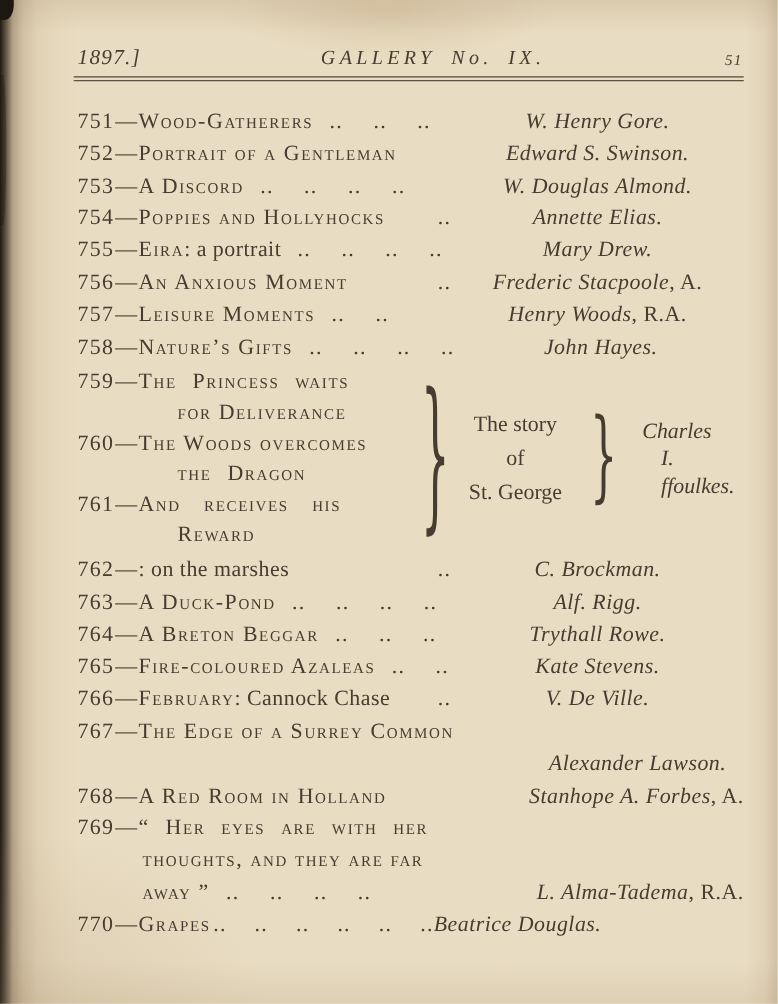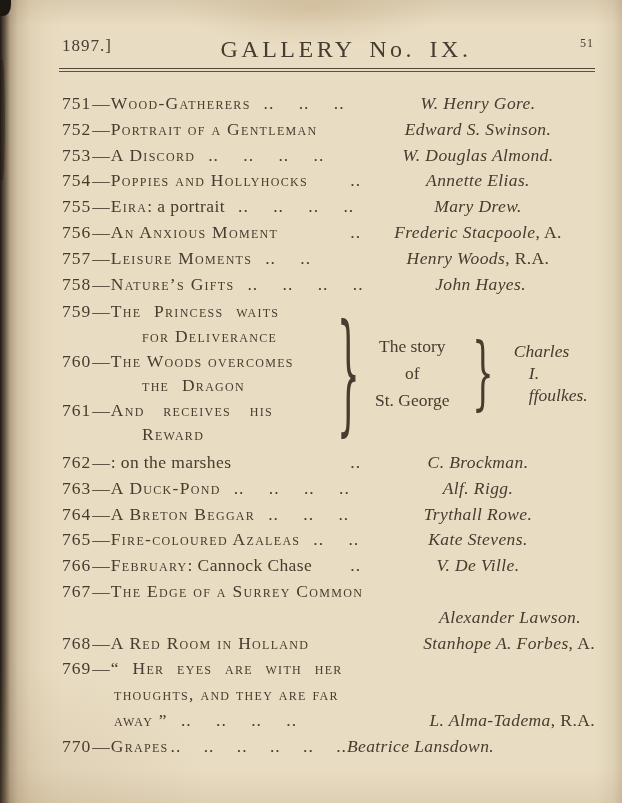--- a/index.html
+++ b/index.html
@@ -15,25 +15,26 @@
       radial-gradient(ellipse 300px 200px at 0% 100%, rgba(160,130,95,0.18), rgba(160,130,95,0) 70%),
       linear-gradient(90deg, rgba(26,20,14,0.97) 0px, rgba(58,44,30,0.75) 5px, rgba(112,88,60,0.45) 10px, rgba(160,132,98,0.32) 18px, rgba(196,172,136,0.22) 30px, rgba(214,194,158,0.12) 46px, rgba(214,194,158,0) 64px),
       linear-gradient(270deg, rgba(150,124,92,0.30) 0px, rgba(178,154,120,0.16) 9px, rgba(178,154,120,0) 26px),
       linear-gradient(180deg, rgba(168,142,106,0.22) 0px, rgba(168,142,106,0) 26px),
       linear-gradient(0deg, rgba(168,142,106,0.16) 0px, rgba(168,142,106,0) 34px),
       #e8dcc2;
   }
   .notch{position:absolute;left:0;top:0;width:11px;height:16px;background:#1d1712;border-radius:0 0 70% 0;}
   .notch2{position:absolute;left:0;top:60px;width:5px;height:120px;background:rgba(30,23,16,0.35);border-radius:0 50% 50% 0;}
   header{
-    display:flex;justify-content:space-between;align-items:flex-start;
+    display:flex;justify-content:space-between;align-items:flex-end;
     margin:36px 28px 0 62px;
+    font-style:italic;
   }
   .hdr-year{font-size:17px;letter-spacing:1px;}
-  .hdr-title{font-size:24px;letter-spacing:3.5px;word-spacing:5px;}
+  .hdr-title{font-size:16px;letter-spacing:3.5px;word-spacing:5px;}
   .hdr-page{font-size:12px;letter-spacing:1px;}
   .rule{
     margin:5px 27px 0 59px;
     height:2px;
     border-top:1.6px solid #55483a;
     border-bottom:1px solid #5d5142;
   }
   main{margin:19px 27px 0 62px;font-size:17.5px;}
   .row{display:flex;align-items:flex-end;line-height:25.8px;white-space:nowrap;}
   .num{letter-spacing:1px;}
@@ -247,17 +248,17 @@
           <span class="spacer"></span>
           <span class="artist-right"><span class="it">L. Alma-Tadema</span><span class="suffix">, R.A.</span></span>
         </div>
     </div>
 
     <div class="row">
         <span class="num">770</span>
         <span class="dash">—</span>
         <span class="sc">Grapes</span>
         <span class="dots-tight">.. .. .. .. .. ..</span>
-        <span class="artist-right"><span class="it">Beatrice Lansdown.</span></span>
+        <span class="artist-right"><span class="it">Beatrice Douglas.</span></span>
       </div>
 
   </main>
 </div>
 
 </body></html>

